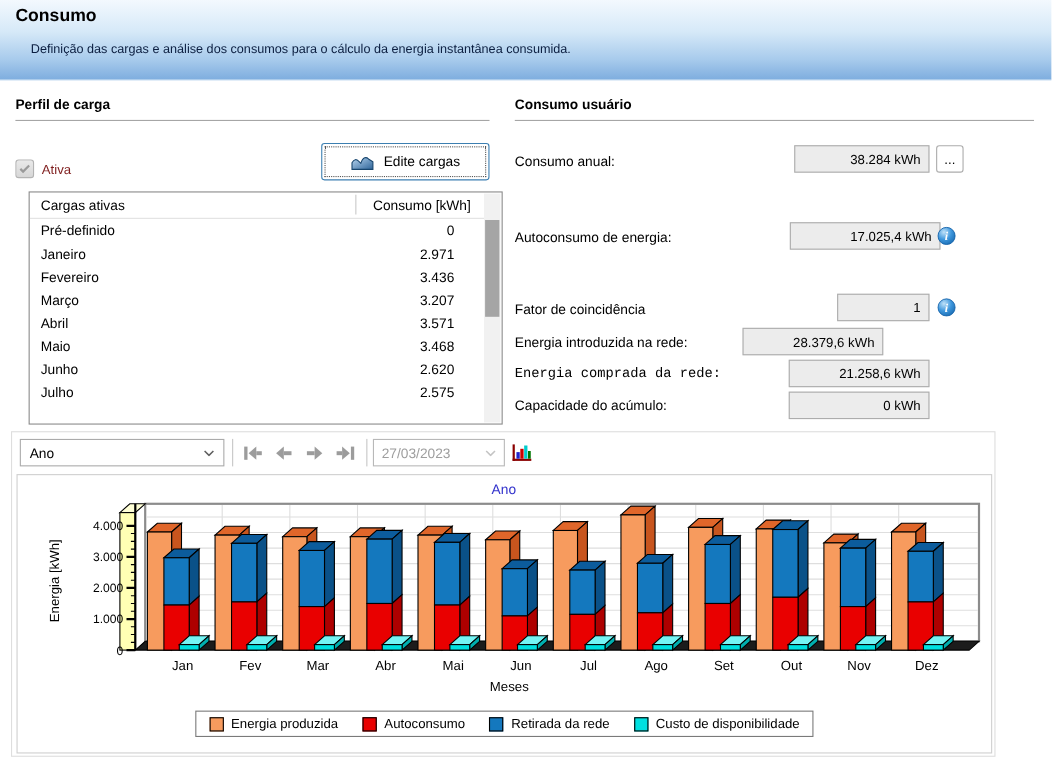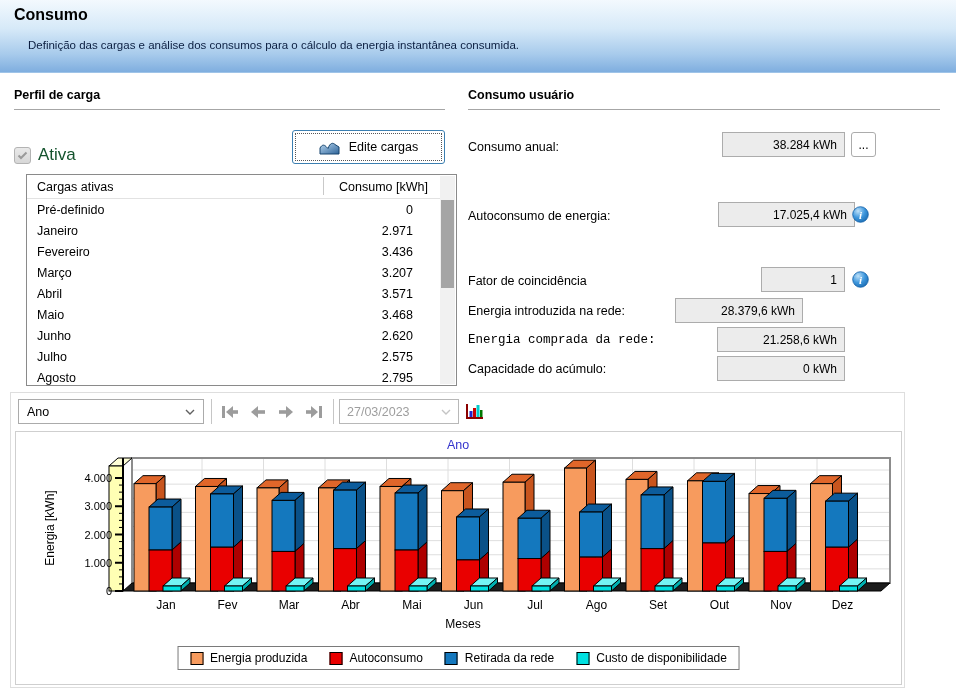--- a/index.html
+++ b/index.html
@@ -16,21 +16,21 @@
 
   
   .sec-head{font-size:12.5px;font-weight:bold;padding-bottom:7px;border-bottom:1px solid #A6A6A6;}
   .sec-left{left:14px;top:88px;width:431px;}
   .sec-right{left:468px;top:88px;width:472px;}
 
   
   .chk-row{left:14px;top:145px;display:flex;align-items:center;gap:7px;}
   .chk-box{width:15px;height:15px;border:1px solid #B3B3B3;border-radius:3px;
     background:linear-gradient(180deg,#E9E9E9,#D7D7D7);display:flex;align-items:center;justify-content:center;}
-  .chk-label{font-size:17px;color:#14532d;}
+  .chk-label{font-size:12px;color:#7f1d1d;}
 
   .edit-btn{left:292px;top:130px;width:153px;height:34px;background:#fff;
     border:1px solid #3C7FB1;border-radius:3px;display:flex;align-items:center;justify-content:center;gap:8px;
     font-size:12.5px;cursor:pointer;outline:1px dotted #555;outline-offset:-4px;box-sizing:border-box;}
 
   .loads-table{left:26px;top:174px;width:431px;height:212px;border:1px solid #8A8A8A;
     background:#fff;box-sizing:border-box;overflow:hidden;}
   .t-head{position:relative;height:23px;display:flex;align-items:center;font-size:12.5px;}
   .t-head .t-label{padding-left:10px;flex:1;}
   .t-head .t-val{width:130px;text-align:right;padding-right:28px;}
@@ -138,24 +138,20 @@
           <div class="t-label">Maio</div>
           <div class="t-val">3.468</div>
         </div>
         <div class="t-row">
           <div class="t-label">Junho</div>
           <div class="t-val">2.620</div>
         </div>
         <div class="t-row">
           <div class="t-label">Julho</div>
           <div class="t-val">2.575</div>
-        </div>
-        <div class="t-row">
-          <div class="t-label">Agosto</div>
-          <div class="t-val">2.795</div>
         </div>
       </div>
     <div class="sb">
       <div class="sb-thumb"></div>
     </div>
   </div>
 
   <div id="fields">
       <div class="abs fld-label" style="left: 468px; top: 140px;">Consumo anual:</div>
       <div class="abs val-box" style="left: 722px; top: 132px; width: 123px;">38.284 kWh</div>

